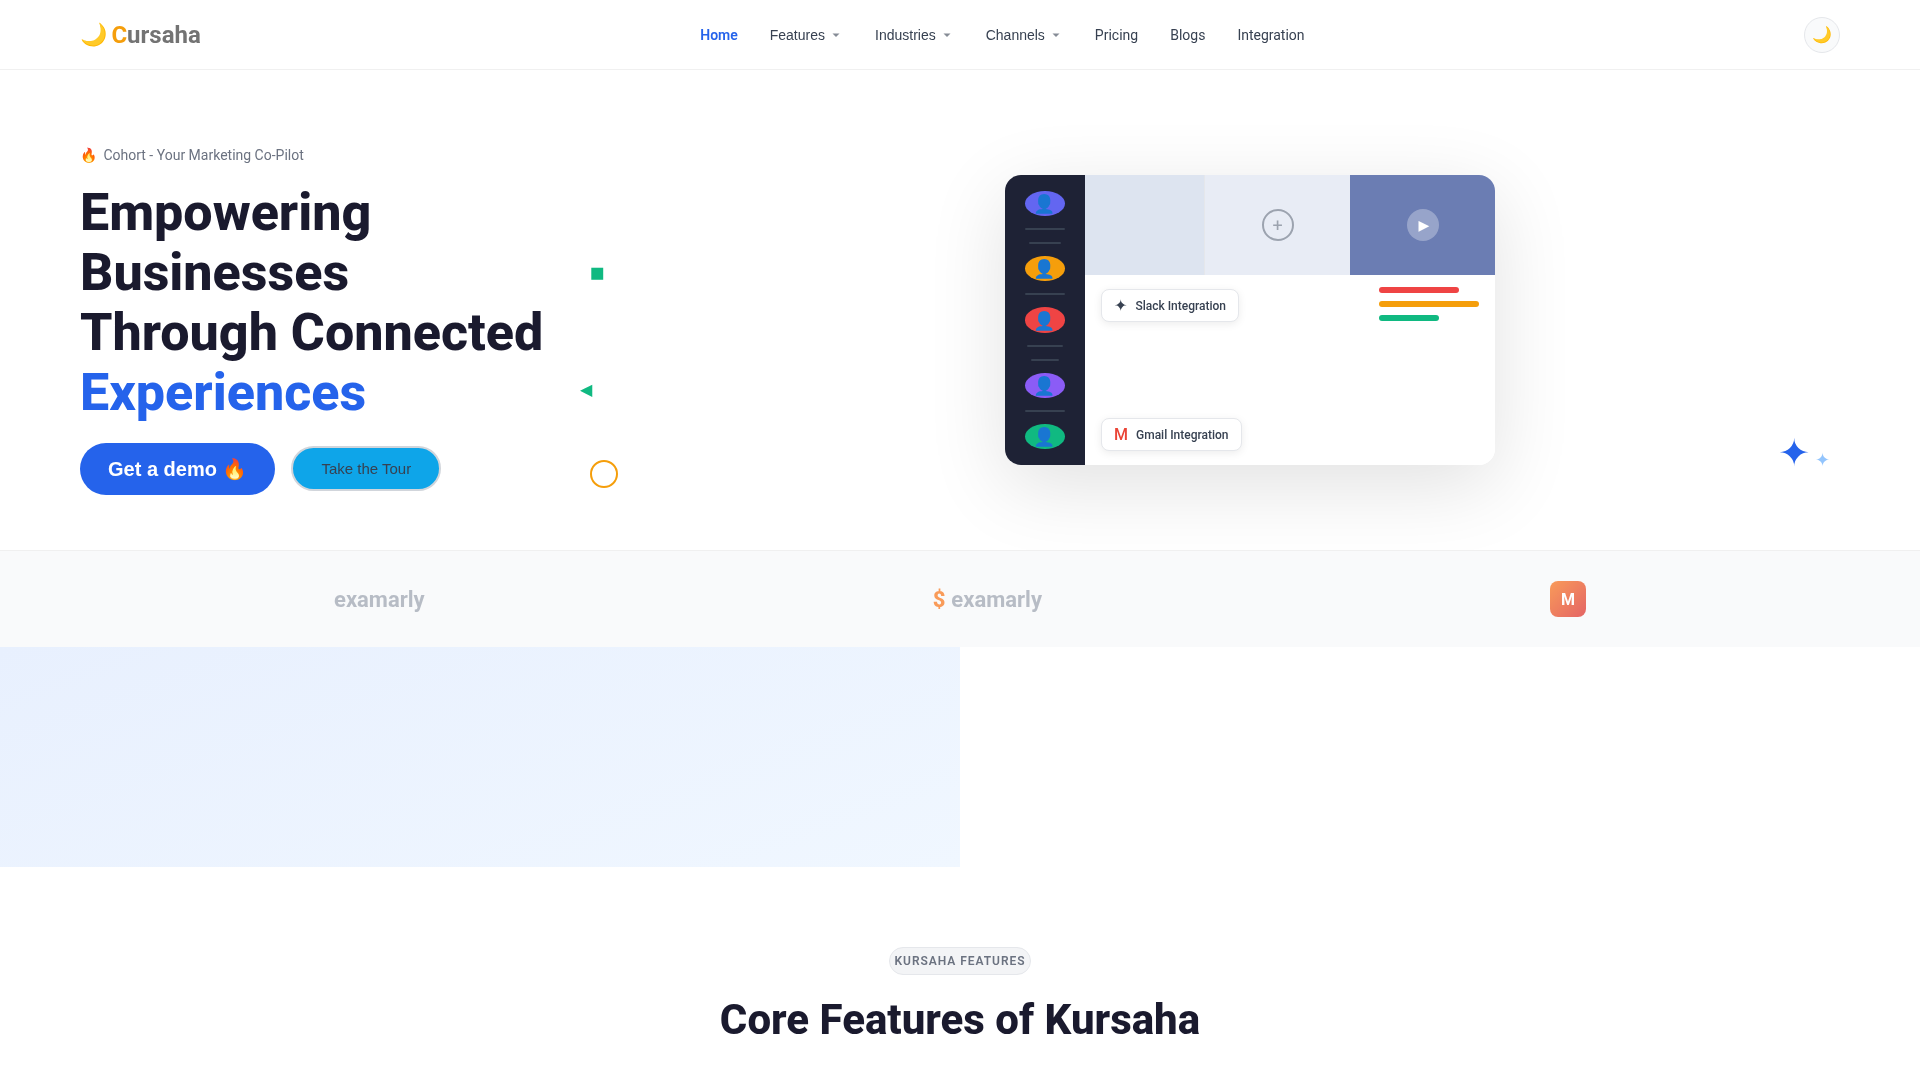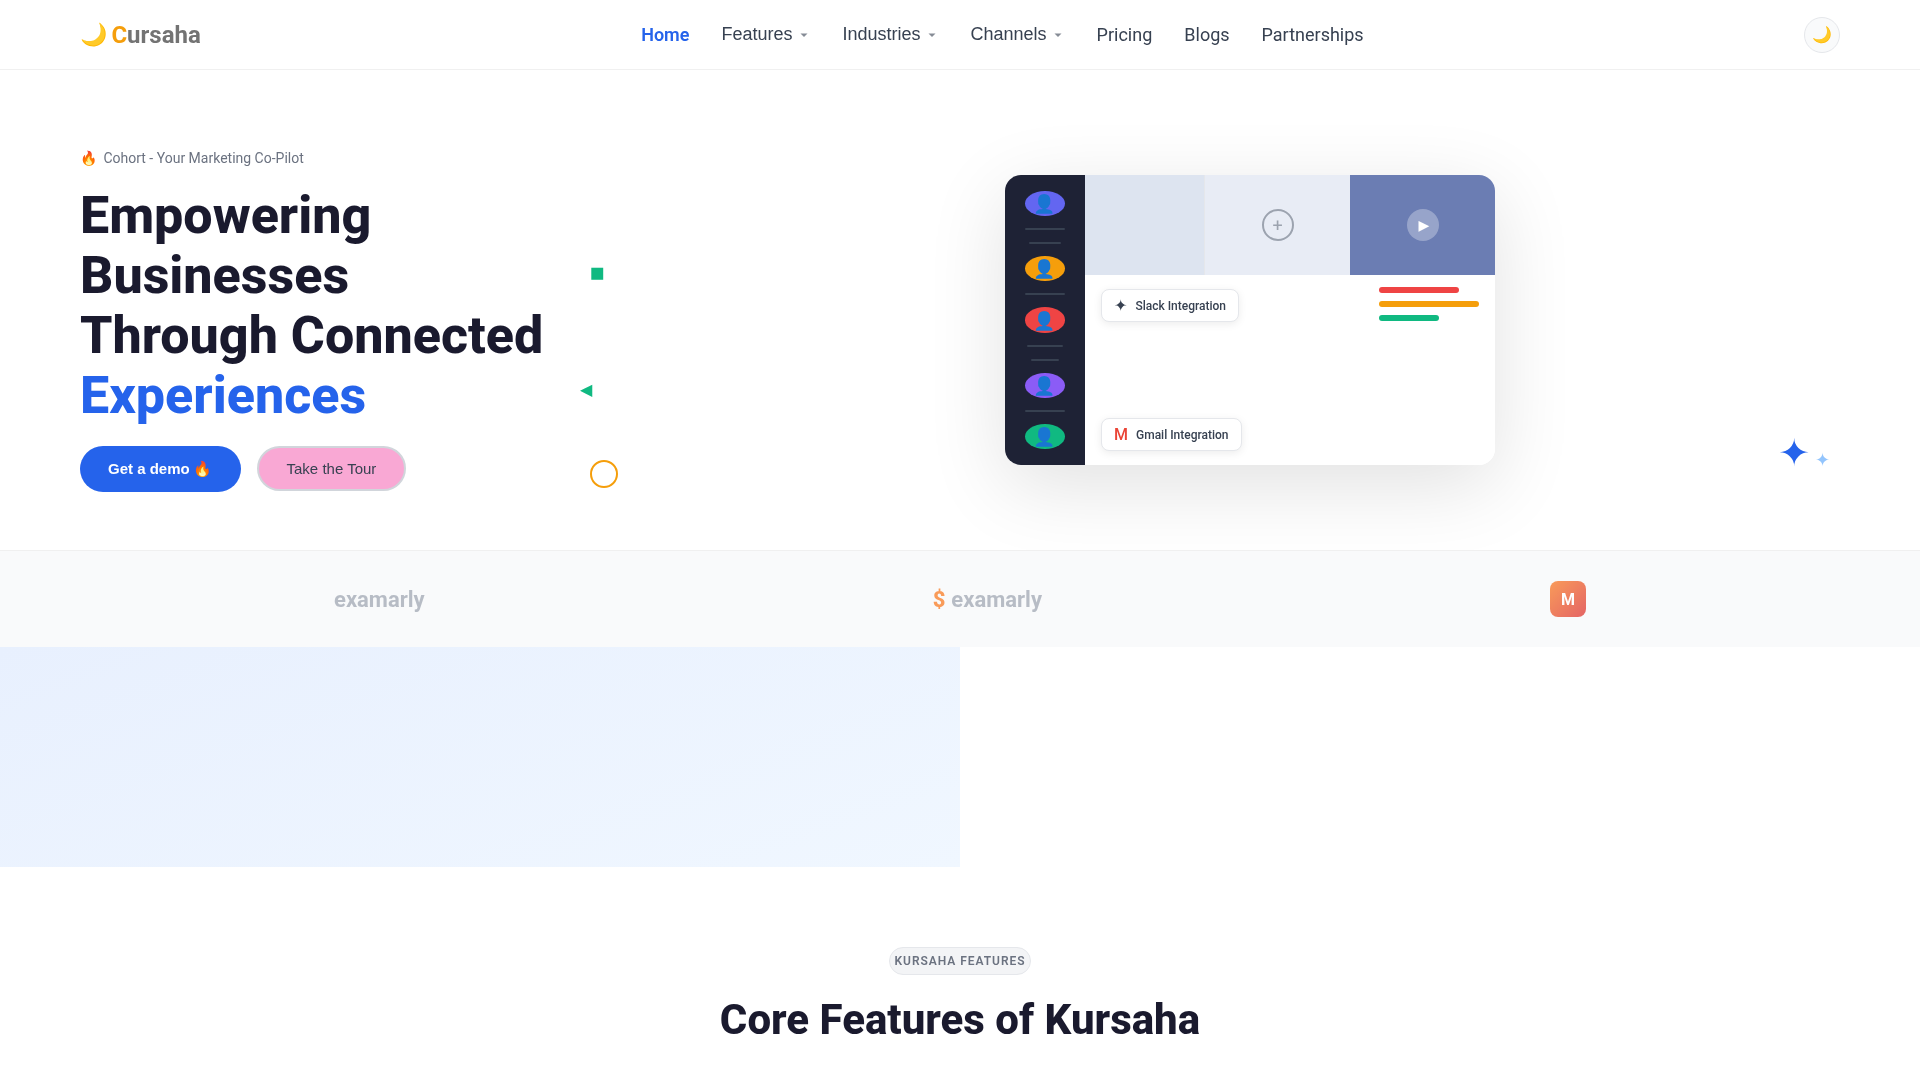--- a/index.html
+++ b/index.html
@@ -10,21 +10,21 @@
       display: flex; align-items: center; justify-content: space-between;
       padding: 0 80px; height: 70px; background: #fff;
       border-bottom: 1px solid #f0f0f0; position: sticky; top: 0; z-index: 100;
     }
     .logo { display: flex; align-items: center; gap: 4px; text-decoration: none; }
     .logo-icon { font-size: 22px; }
     .logo-text { font-size: 24px; font-weight: 700; color: #1a1a2e; }
     .logo-text span { color: #737373; }
     .nav-links { display: flex; align-items: center; gap: 32px; }
     .nav-link {
-      font-size: 18px; color: #374151; text-decoration: none; cursor: pointer;
+      font-size: 14px; color: #374151; text-decoration: none; cursor: pointer;
       display: flex; align-items: center; gap: 4px; background: none; border: none;
     }
     .nav-link.active { color: #2563eb; font-weight: 600; }
     .nav-link svg { width: 14px; height: 14px; fill: currentColor; opacity: 0.6; }
     .nav-right { display: flex; align-items: center; gap: 16px; }
     .dark-toggle {
       width: 36px; height: 36px; border-radius: 50%; border: 1px solid #e5e7eb;
       display: flex; align-items: center; justify-content: center; cursor: pointer;
       background: #f9fafb; font-size: 16px;
     }
@@ -45,25 +45,25 @@
       color: #1a1a2e; margin-bottom: 20px;
     }
     .hero-title .highlight { color: #2563eb; }
     .hero-desc {
       font-size: 15px; line-height: 1.7; color: #6b7280;
       margin-bottom: 32px; max-width: 480px;
     }
     .hero-buttons { display: flex; align-items: center; gap: 16px; }
     .btn-primary {
       background: #2563eb; color: #fff; border: none; border-radius: 50px;
-      padding: 14px 28px; font-size: 15px; font-weight: 600; cursor: pointer;
+      padding: 14px 28px; font-size: 20px; font-weight: 600; cursor: pointer;
       display: flex; align-items: center; gap: 8px;
     }
     .btn-secondary {
-      background: #f9a8d4; color: #374151; border: 2px solid #d1d5db; border-radius: 50px;
+      background: #0ea5e9; color: #374151; border: 2px solid #d1d5db; border-radius: 50px;
       padding: 12px 28px; font-size: 15px; font-weight: 500; cursor: pointer;
     }
 
     
     .hero-right {
       flex: 1; display: flex; justify-content: center; align-items: center;
       position: relative; padding-left: 40px;
     }
     .mockup-card {
       background: #fff; border-radius: 16px; box-shadow: 0 20px 80px rgba(0,0,0,0.12);
@@ -189,21 +189,21 @@
           <path d="M5 8l5 5 5-5"></path>
         </svg>
     </button>
     <a class="nav-link" href="#">
       <span>Pricing</span>
     </a>
     <a class="nav-link" href="#">
       <span>Blogs</span>
     </a>
     <a class="nav-link" href="#">
-      <span>Partnerships</span>
+      <span>Integration</span>
     </a>
   </div>
 
   <div class="nav-right">
     <button class="dark-toggle">
       <span>🌙</span>
     </button>
   </div>
 </nav>
 

